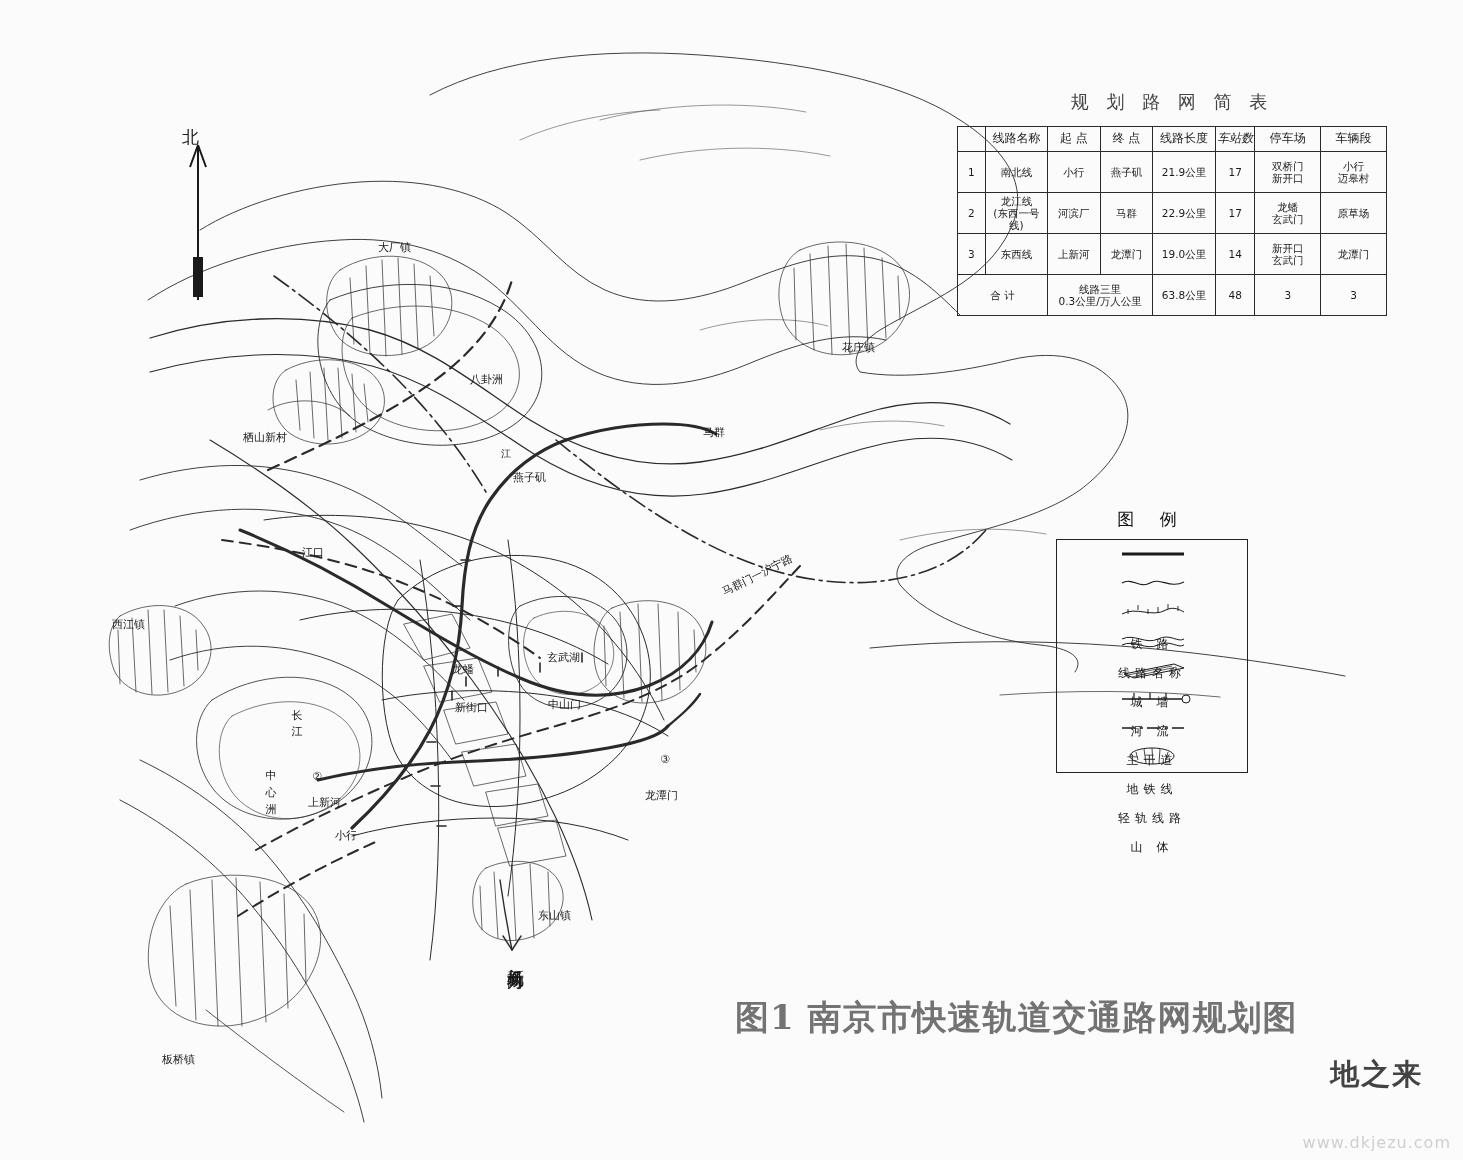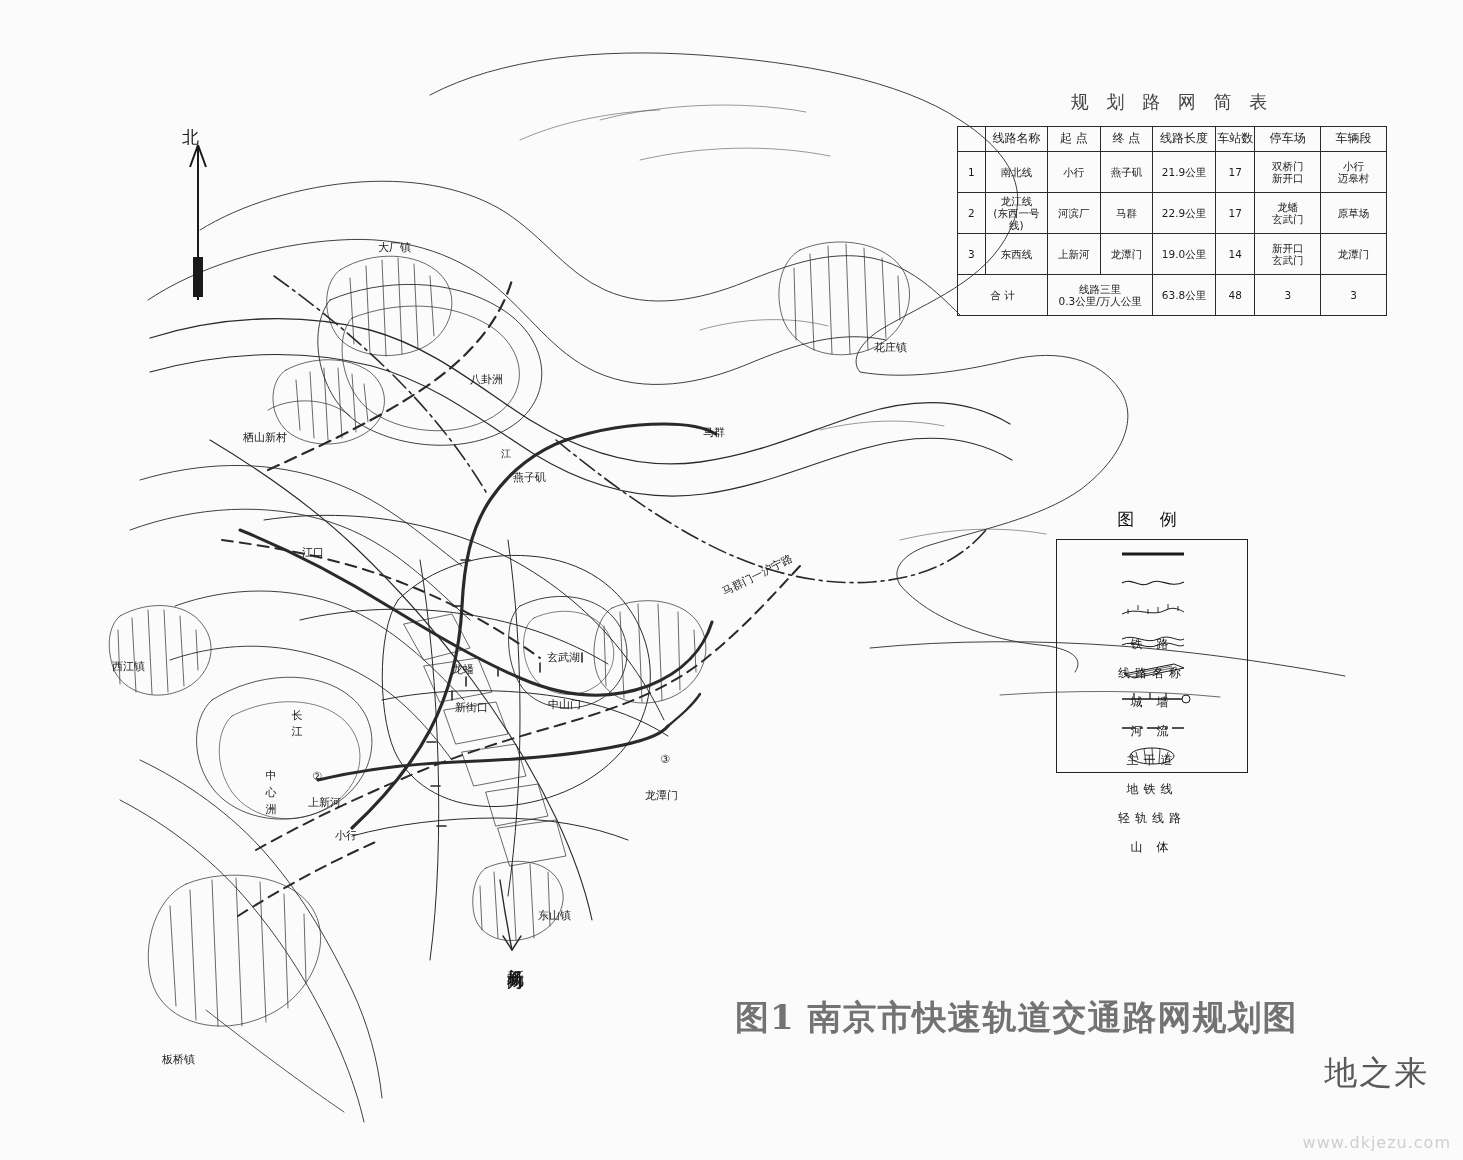--- a/index.html
+++ b/index.html
@@ -76,21 +76,21 @@
     height: 20px;
   }
   table.net tbody td {
     height: 36px;
   }
   .col-no { width: 26px; }
   .col-name { width: 62px; }
   .col-start { width: 52px; }
   .col-end { width: 52px; }
   .col-len { width: 62px; }
-  .col-stations { width: 38px; }
+  .col-stations { width: 38px; font-style: italic; }
   .col-depot { width: 66px; }
   .col-yard { width: 66px; }
 
   
   #legend-wrap {
     position: absolute;
     left: 1056px;
     top: 508px;
     width: 192px;
   }
@@ -163,25 +163,25 @@
   
   #watermark {
     position: absolute;
     right: 12px;
     bottom: 8px;
     text-align: center;
     color: #c9c9c9;
     font-family: "DejaVu Sans", sans-serif;
   }
   #watermark .wm-main {
-    font-size: 33px;
-    font-weight: normal;
+    font-size: 29px;
+    font-weight: bold;
     letter-spacing: 2px;
     line-height: 1;
-    color: #c2410c;
+    color: #14532d;
   }
   #watermark .wm-sub {
     font-size: 16px;
     letter-spacing: 1px;
     color: #cfcfcf;
     margin-top: 44px;
   }
 </style>
 </head>
 <body>
@@ -489,28 +489,28 @@
           </svg>
         </span>
         <span class="legend-lbl">山  体</span>
       </div>
 
     </div>
   </div>
 
   <div class="mlabel" style="left:378px; top:240px;">大厂镇</div>
   <div class="mlabel" style="left:470px; top:372px;">八卦洲</div>
-  <div class="mlabel" style="left:874px; top:340px;">花庄镇</div>
+  <div class="mlabel" style="left:842px; top:340px;">花庄镇</div>
   <div class="mlabel" style="left:243px; top:430px;">栖山新村</div>
   <div class="mlabel" style="left:513px; top:470px;">燕子矶</div>
   <div class="mlabel sm" style="left:501px; top:447px;">江</div>
   <div class="mlabel" style="left:703px; top:425px;">马群</div>
   <div class="mlabel" style="left:302px; top:545px;">江口</div>
   <div class="mlabel rot-45" style="left:723px; top:585px;">马群门一沪宁路</div>
-  <div class="mlabel" style="left:112px; top:659px;">西江镇</div>
+  <div class="mlabel" style="left:112px; top:617px;">西江镇</div>
   <div class="mlabel" style="left:547px; top:650px;">玄武湖</div>
   <div class="mlabel" style="left:452px; top:662px;">龙蟠</div>
   <div class="mlabel" style="left:548px; top:697px;">中山门</div>
   <div class="mlabel" style="left:455px; top:700px;">新街口</div>
   <div class="mlabel vert" style="left:288px; top:700px;">长 江</div>
   <div class="mlabel vert" style="left:262px; top:760px;">中 心 洲</div>
   <div class="mlabel" style="left:308px; top:795px;">上新河</div>
   <div class="mlabel" style="left:660px; top:753px;">③</div>
   <div class="mlabel" style="left:312px; top:770px;">②</div>
   <div class="mlabel" style="left:645px; top:788px;">龙潭门</div>

